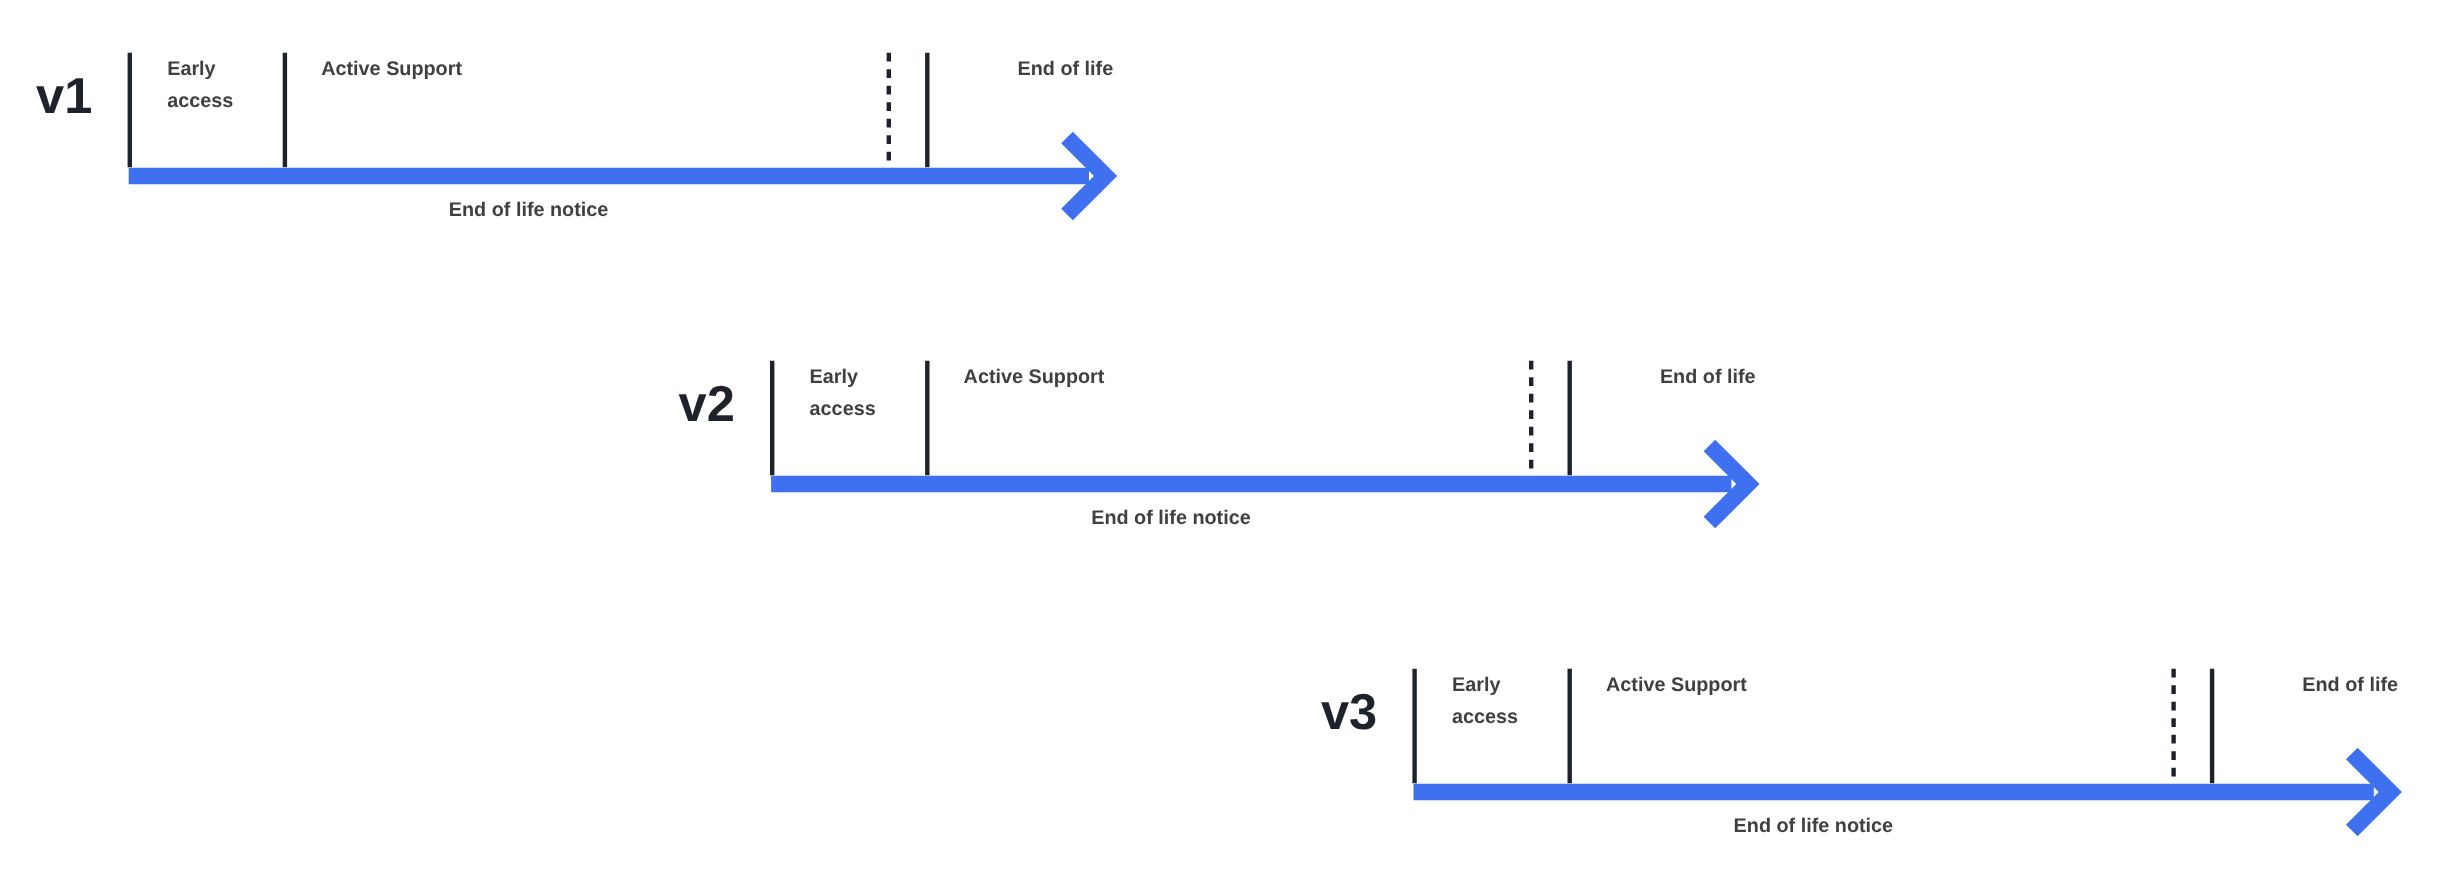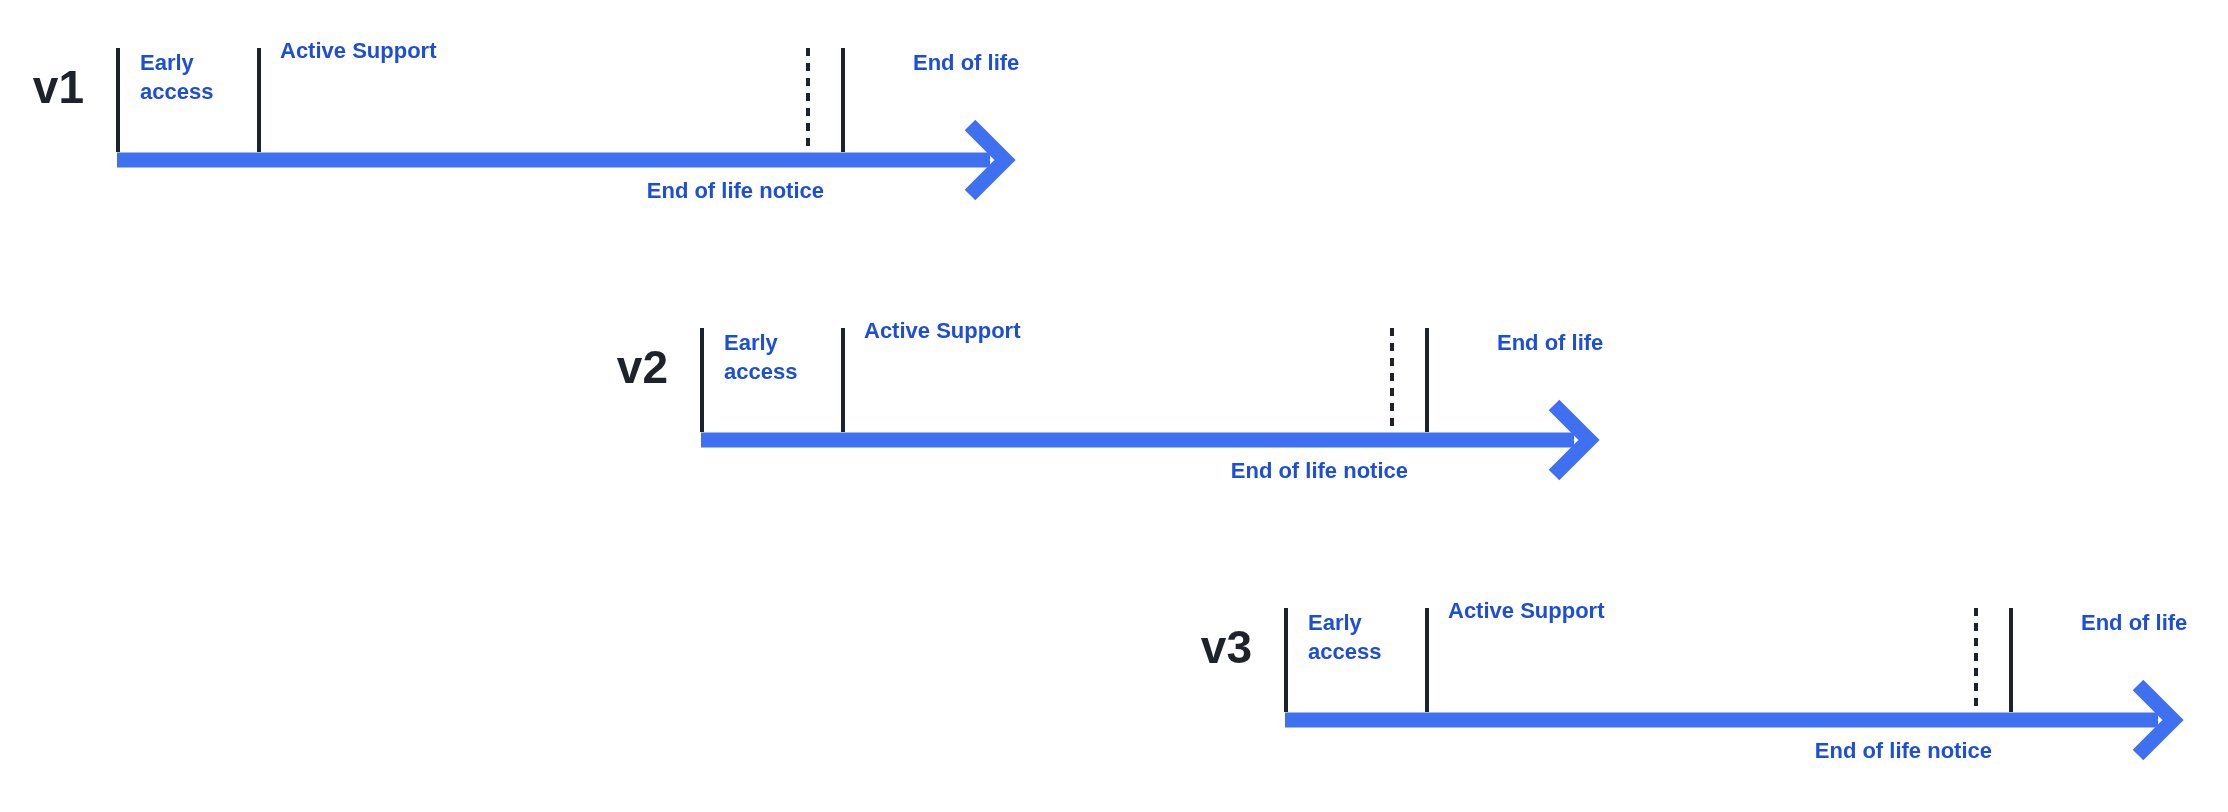--- a/index.html
+++ b/index.html
@@ -55,29 +55,30 @@
     stroke-width: 15;
   }
   .head {
     fill: none;
     stroke: #3E70EF;
     stroke-width: 15;
     stroke-linejoin: miter;
   }
   .phase-label {
     position: absolute;
-    font-size: 22px;
+    font-size: 18px;
     line-height: 29px;
     font-weight: 700;
-    color: #1d4ed8;
+    color: #404040;
+    margin-left: 12px;
   }
   .lbl-early  { left: 140px; top: 48px; width: 100px; }
-  .lbl-active { left: 280px; top: 36px; white-space: nowrap; }
+  .lbl-active { left: 280px; top: 48px; white-space: nowrap; }
   .lbl-eol    { left: 913px; top: 48px; white-space: nowrap; }
-  .lbl-notice { left: 424px; top: 176px; width: 400px; text-align: right; white-space: nowrap; }
+  .lbl-notice { left: 396px; top: 176px; width: 400px; text-align: left; white-space: nowrap; }
 </style>
 </head>
 <body>
 
 <div class="timeline-row tl1">
   <div class="version-label">v1</div>
   <svg class="row-svg" width="1060" height="215" viewBox="0 0 1060 215">
     <line class="tick" x1="118" y1="48" x2="118" y2="152"></line>
     <line class="tick" x1="259" y1="48" x2="259" y2="152"></line>
     <line class="dash" x1="808" y1="48" x2="808" y2="150"></line>

